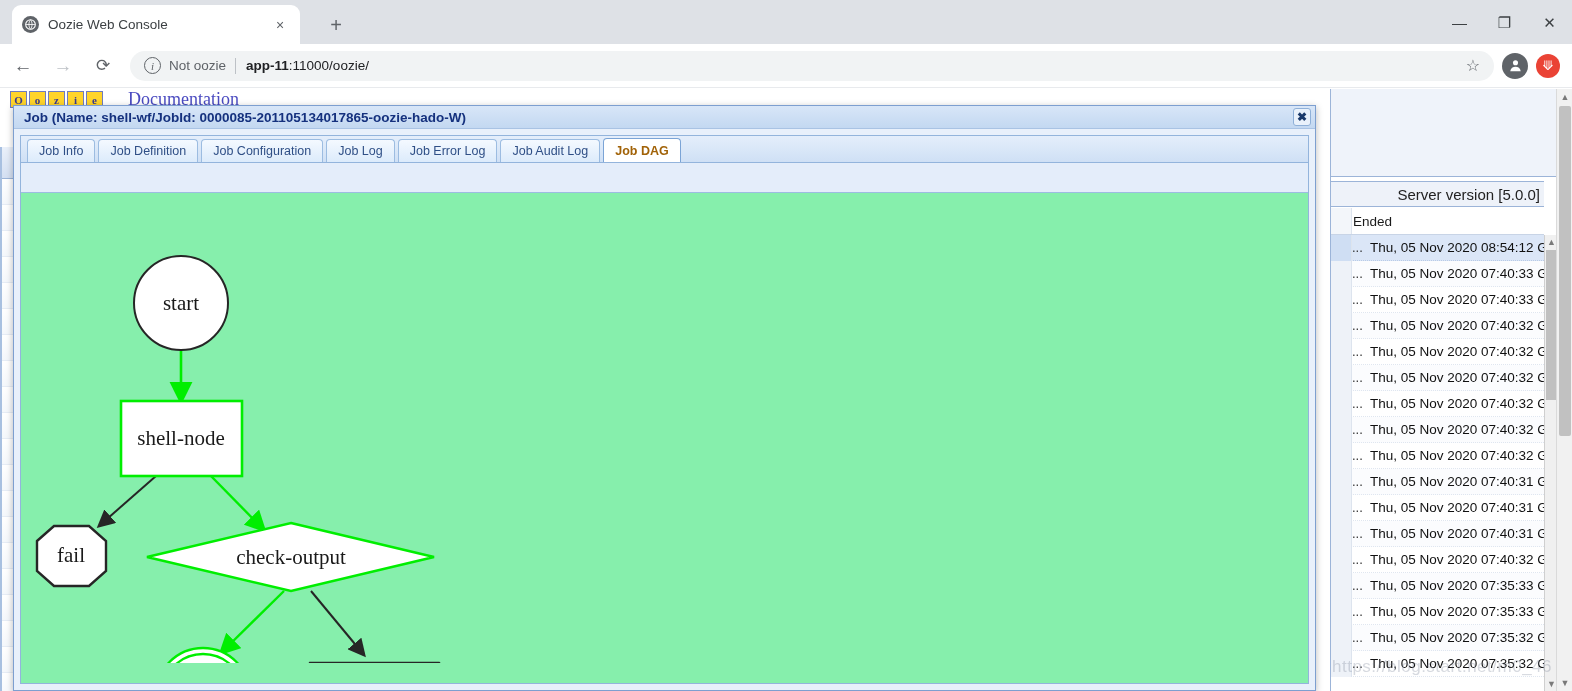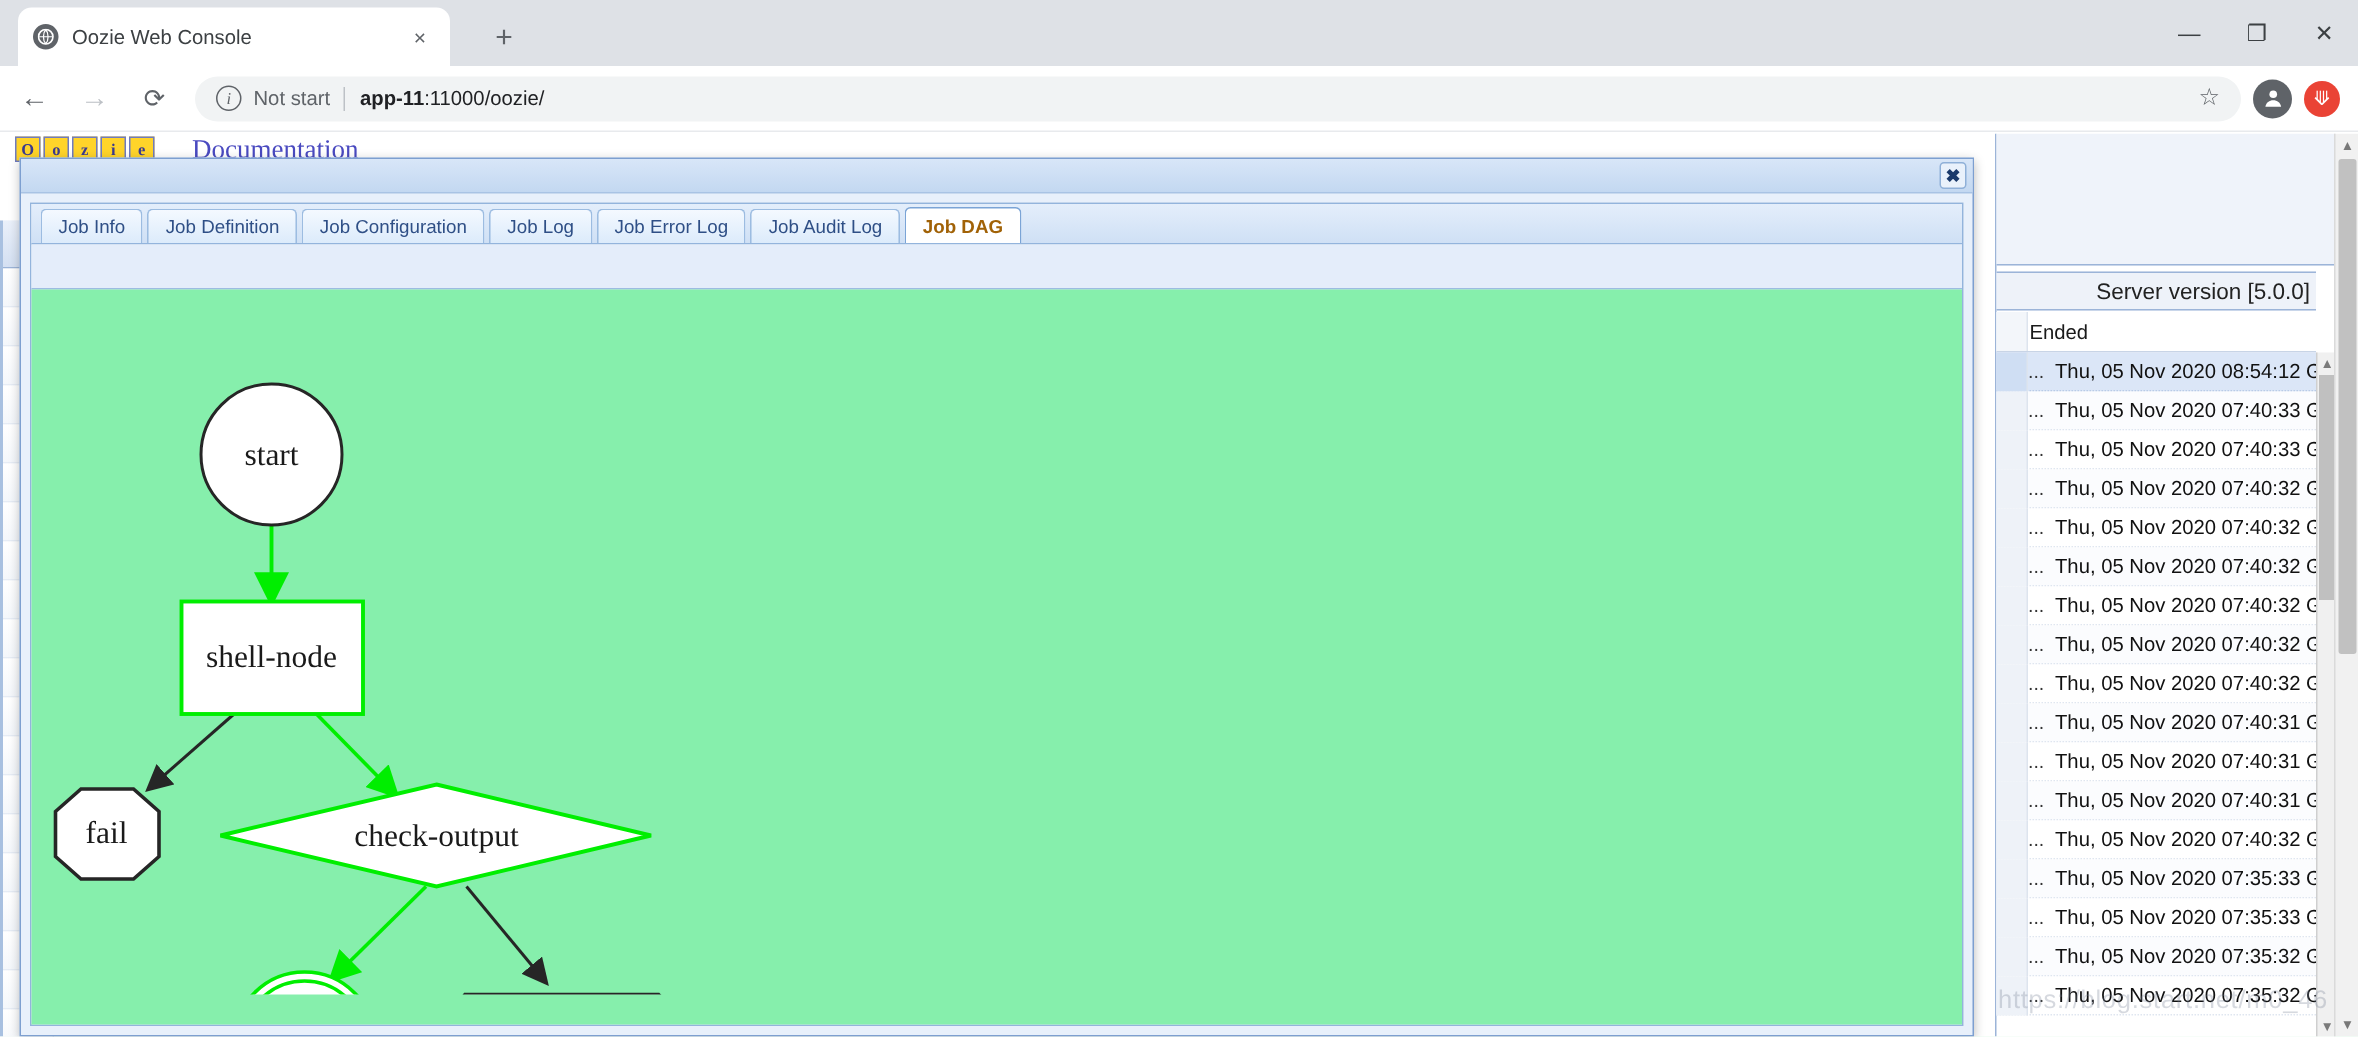--- a/index.html
+++ b/index.html
@@ -332,21 +332,21 @@
       <div class="winbtn">✕</div>
     </div>
   </div>
 
   <div class="toolbar">
     <div class="navbtn">←</div>
     <div class="navbtn disabled">→</div>
     <div class="navbtn reload">⟳</div>
     <div class="omnibox">
       <span class="info-icon">i</span>
-      <span class="notsecure">Not start</span>
+      <span class="notsecure">Not oozie</span>
       <span class="sep"></span>
       <span class="url"><b>app-11</b><span>:11000/oozie/</span></span>
       <span class="star">☆</span>
     </div>
     <div class="avatar-btn">
       <svg width="17" height="17" viewBox="0 0 24 24">
           <circle cx="12" cy="8.2" r="3.6" fill="#fff"></circle>
           <path d="M4.6 20c.6-4.1 3.8-6.2 7.4-6.2s6.8 2.1 7.4 6.2z" fill="#fff"></path>
         </svg>
     </div>
@@ -495,20 +495,21 @@
     <div class="page-scroll">
       <div class="up">▲</div>
       <div class="thumb"></div>
       <div class="down">▼</div>
     </div>
 
     <div class="watermark">https://blog.start.net/m0_46</div>
 
     <div class="dialog">
       <div class="dlg-title">
+        <span>Job (Name: shell-wf/JobId: 0000085-201105134017865-oozie-hado-W)</span>
         <span class="dlg-close">✖</span>
       </div>
       <div class="dlg-body">
         <div class="tabpanel">
           <div class="tabbar" id="dtabs">
               <div class="dtab">Job Info</div>
               <div class="dtab">Job Definition</div>
               <div class="dtab">Job Configuration</div>
               <div class="dtab">Job Log</div>
               <div class="dtab">Job Error Log</div>

